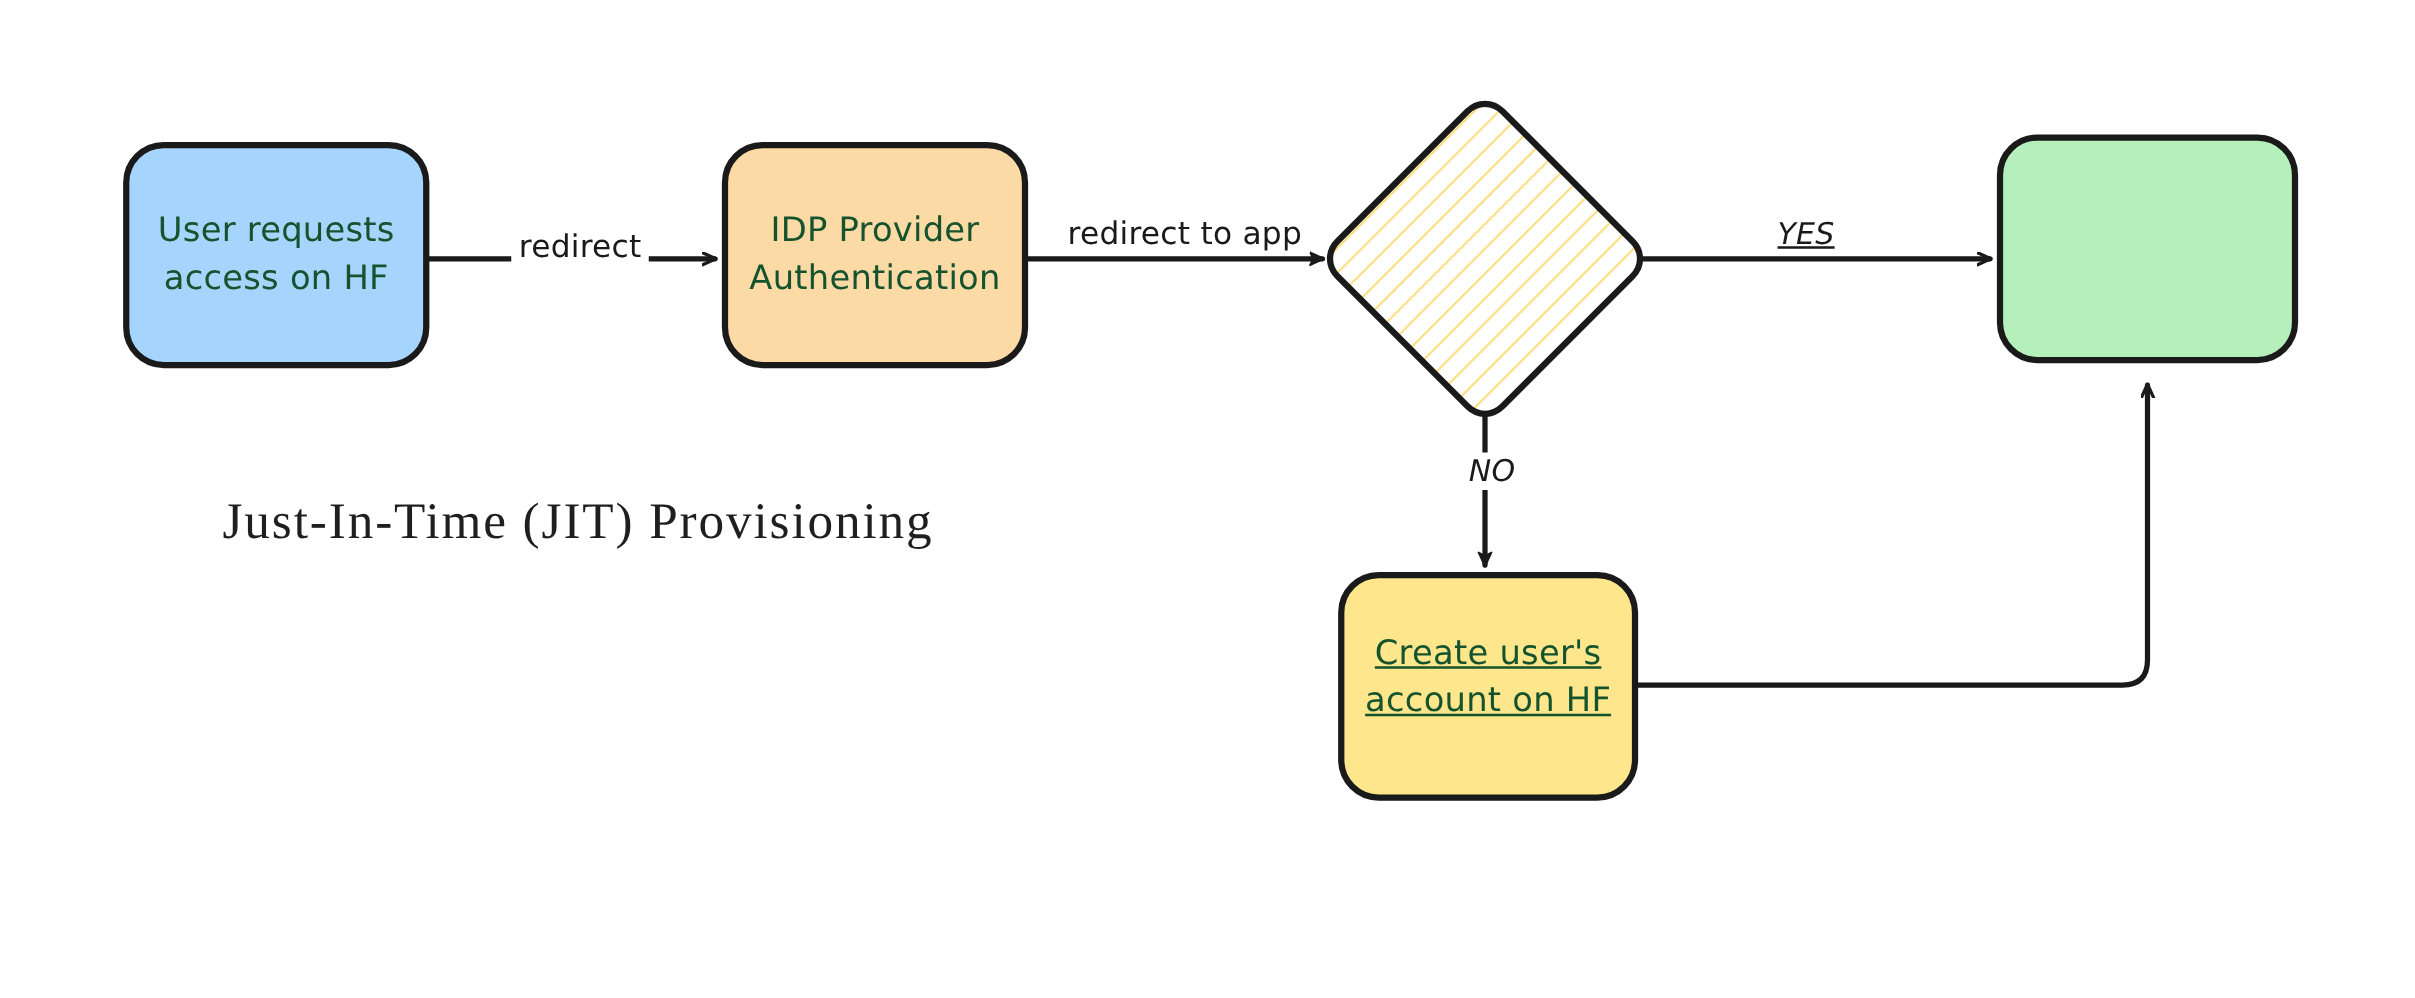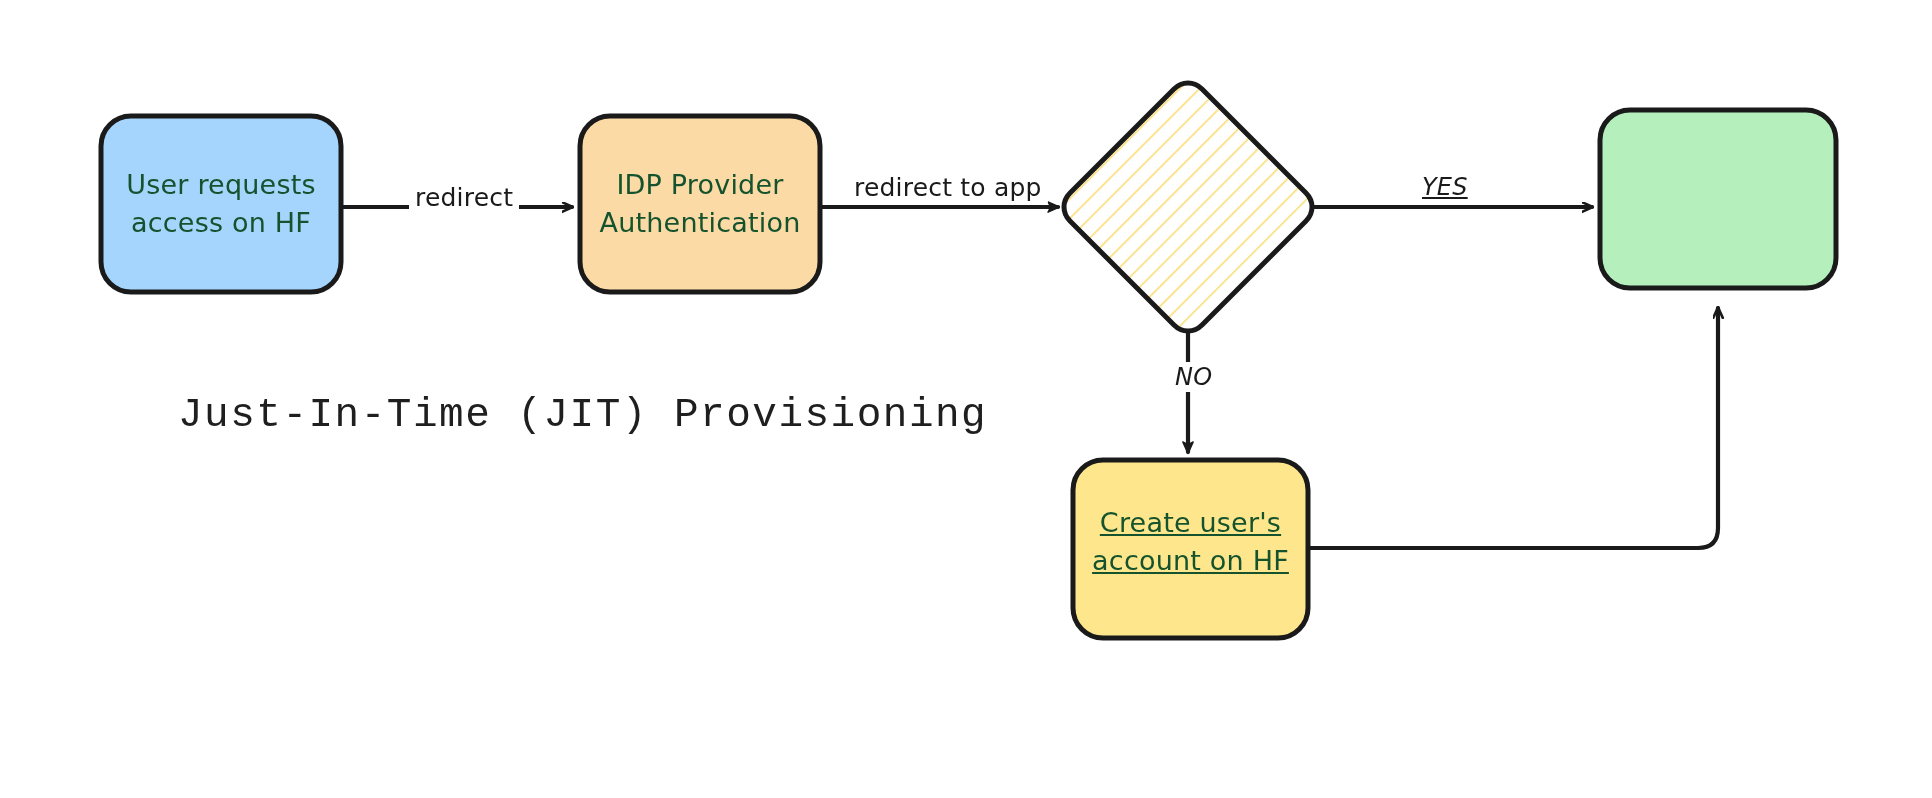--- a/index.html
+++ b/index.html
@@ -53,21 +53,21 @@
   }
   .edge-label.small-caps {
     font-size: 24px;
     font-style: italic;
   }
   
   #diagram-title {
     position: absolute;
     left: 178px;
     top: 392px;
-    font-family: Liberation Mono, monospace;
+    font-family: Liberation Serif, serif;
     font-size: 41px;
     letter-spacing: 1.5px;
     color: #1f1f1f;
     white-space: nowrap;
   }
 </style>
 </head>
 <body>
 
 <div id="canvas">

